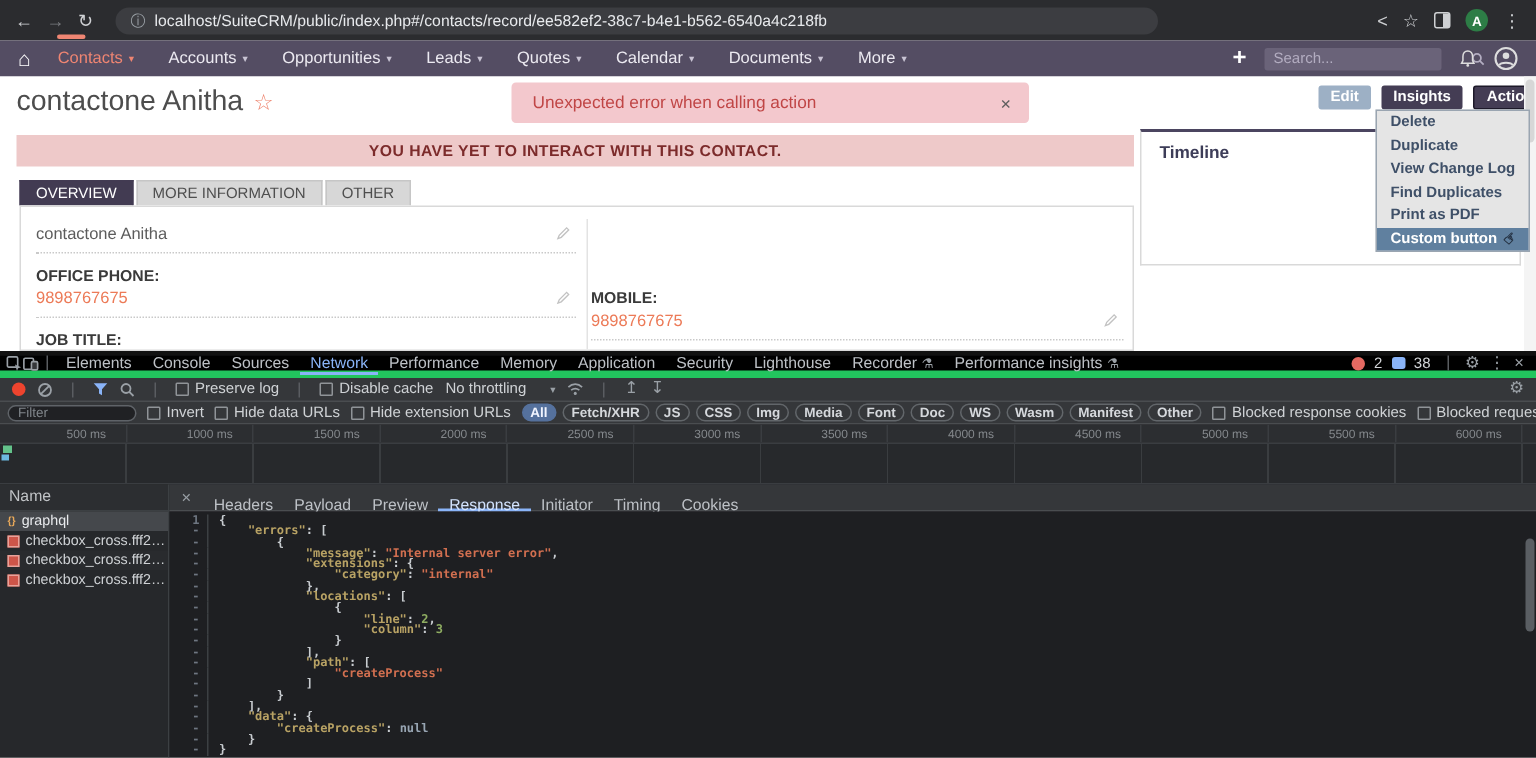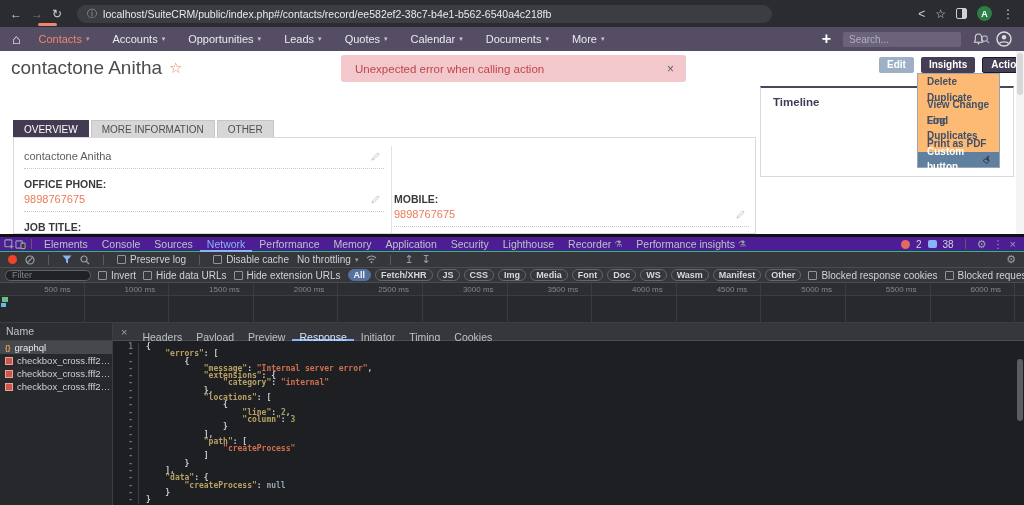--- a/index.html
+++ b/index.html
@@ -61,44 +61,44 @@
   .field{position:relative;padding-top:9px}
   .flabel{font-size:10.5px;font-weight:bold;color:#3a3a3a}
   .fvalrow{display:flex;align-items:center;height:18px}
   .fval{font-size:11px;color:#5c5c5c}
   .fval.link{color:#ec7a57}
   .pencil{margin-left:auto;margin-right:4px}
   .field.dotted{border-bottom:1px dotted #c9c9c9;padding-bottom:3px}
   .fspacer{height:46px}
   .page-scroll{position:absolute;right:0;top:0;width:8px;height:183px;background:#f4f4f4}
   .page-scroll .thumb{position:absolute;left:1px;top:2px;width:6px;height:42px;background:#d7d7d7;border-radius:3px}
-  .dropdown{position:absolute;left:917px;top:22px;width:83px;background:#fdba74;border:1px solid #9aa5b1;z-index:10}
+  .dropdown{position:absolute;left:917px;top:22px;width:103px;background:#e5e5e5;border:1px solid #9aa5b1;z-index:10}
   .menu-item{height:15.5px;line-height:15.5px;padding-left:9px;font-size:10px;font-weight:bold;color:#3f5068;cursor:pointer;display:flex;align-items:center}
   .menu-item.hl{background:#60809f;color:#fff}
   .menu-item .hand{margin-left:auto;margin-right:7px;color:#1f2a3a;font-size:10px;display:inline-block;transform:rotate(-45deg)}
 
   
   .devtools{position:absolute;top:234px;left:0;width:1024px;height:271px;background:#202124;border-top:3px solid #111;color:#c6c9cc}
-  .dt-tabbar{height:15px;background:#4c1d95;border-bottom:1px solid #22c55e;display:flex;align-items:center;padding:0 4px}
+  .dt-tabbar{height:15px;background:#000000;border-bottom:5px solid #22c55e;display:flex;align-items:center;padding:0 4px}
   .dt-divider{width:1px;height:10px;background:#5a5d61;margin:0 5px}
   .dt-tab{padding:0 7px;font-size:10.5px;color:#bdc1c6;height:15px;line-height:15px;cursor:pointer;display:flex;align-items:center;gap:3px}
   .dt-tab.active{color:#8ab4f8;box-shadow:inset 0 -2px 0 #8ab4f8}
   .dt-tab .flask{font-size:9px;color:#9aa0a6}
   .dt-badges{margin-left:auto;display:flex;align-items:center;gap:6px;padding-right:4px}
   .err-dot{width:9px;height:9px;border-radius:50%;background:#e46962;display:inline-block}
   .badge-num{font-size:10px;color:#d3d5d8}
   .chat-ic{width:9px;height:8px;border-radius:2px;background:#8ab4f8;display:inline-block}
   .dt-ic{color:#9aa0a6;font-size:11px;cursor:pointer;line-height:1}
 
   .dt-toolbar{height:16px;background:#35373a;border-bottom:1px solid #4a4d50;display:flex;align-items:center;gap:8px;padding:0 8px}
   .rec-dot{width:9px;height:9px;border-radius:50%;background:#ee442e;display:inline-block}
   .dt-check{display:flex;align-items:center;gap:4px;cursor:pointer}
   .cbox{width:9px;height:9px;border:1px solid #909498;border-radius:1px;display:inline-block;background:transparent}
   .cblabel{font-size:10px;color:#cfd2d5;white-space:nowrap}
-  .throttle{display:flex;align-items:center;gap:4px;font-size:10px;color:#cfd2d5;cursor:pointer}
+  .throttle{display:flex;align-items:center;gap:16px;font-size:10px;color:#cfd2d5;cursor:pointer}
   .throttle .tcaret{font-size:7px;color:#9aa0a6}
   .arrow-ic{font-size:11px;color:#9aa0a6;cursor:pointer;line-height:1}
   .gear-right{margin-left:auto}
 
   .dt-filterbar{height:15px;background:#35373a;border-bottom:1px solid #4a4d50;display:flex;align-items:center;gap:7px;padding:0 5px}
   .filter-input{width:86px;height:11px;background:#202124;border:1px solid #5f6368;border-radius:6px;font-size:9px;color:#bbb;padding:0 6px;outline:none;font-family:"Liberation Sans",sans-serif}
   .filter-input::placeholder{color:#80868b}
   .pills{display:flex;align-items:flex-start;gap:4px}
   .pill{height:12px;line-height:11px;padding:0 5px;border:1px solid #62666a;border-radius:6px;font-size:9px;font-weight:bold;color:#d5d8dc;cursor:pointer;white-space:nowrap}
   .pill.active{background:#55719d;border-color:#55719d;color:#f0f4ff}
@@ -228,20 +228,21 @@
     <span class="toast-text">Unexpected error when calling action</span>
     <span class="toast-x">×</span>
   </div>
 
   <div class="btns">
     <span class="btn edit">Edit</span>
     <span class="btn dark">Insights</span>
     <span class="btn dark actions"><span>Actions</span></span>
   </div>
 
+  <div class="banner">YOU HAVE YET TO INTERACT WITH THIS CONTACT.</div>
 
   <div class="timeline-card">
     <div class="timeline-title">Timeline</div>
   </div>
 
   <div id="record-tabs" class="rtabs">
       <div class="rtab active">OVERVIEW</div>
       <div class="rtab">MORE INFORMATION</div>
       <div class="rtab">OTHER</div>
     </div>

